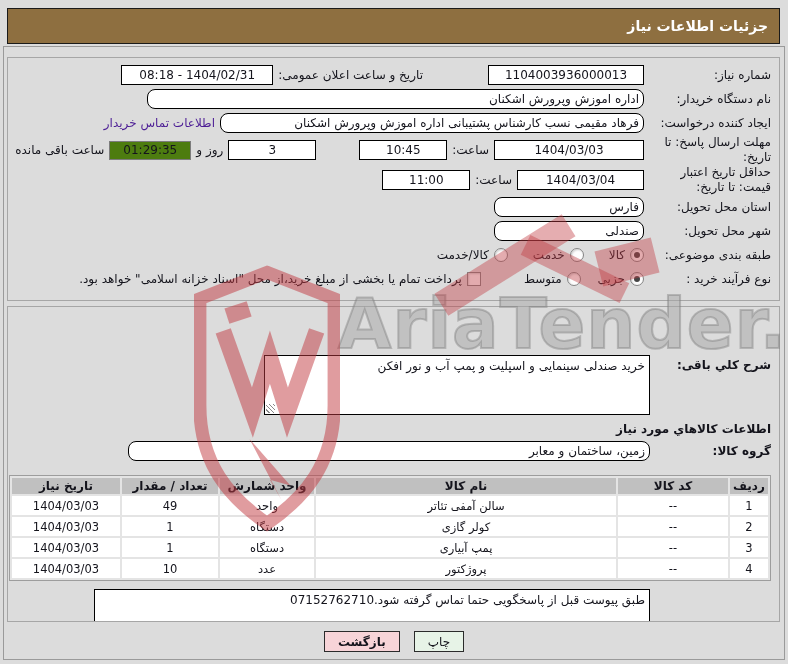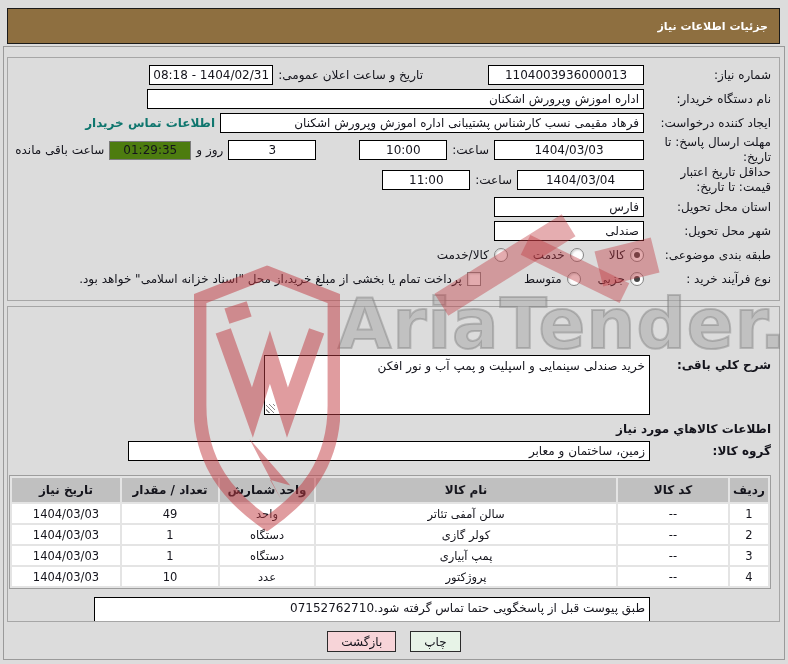--- a/index.html
+++ b/index.html
@@ -3,66 +3,66 @@
 <meta charset="utf-8">
 <style>
   html,body{margin:0;padding:0;}
   body{background:#dcdcdc;font-family:"DejaVu Sans",sans-serif;}
   .page{position:relative;width:788px;height:664px;background:#dcdcdc;overflow:hidden;
         font-size:12px;color:#14141c;direction:rtl;}
 
   
   .titlebar{position:absolute;top:8px;right:8px;left:7px;height:34px;background:#8e6f40;
             border:1px solid #1a1a1a;display:flex;align-items:center;}
-  .titlebar .t{color:#ffffff;font-weight:bold;font-size:11px;padding-right:11px;}
+  .titlebar .t{color:#ffffff;font-weight:bold;font-size:14px;padding-right:11px;}
 
   
   .frame{position:absolute;top:46px;right:3px;left:3px;bottom:4px;border:1px solid #9a9a9a;}
 
   .fs{position:absolute;right:8px;left:7px;border:1px solid #a6a6a6;box-sizing:border-box;overflow:hidden;}
   .fs1{top:57px;height:244px;padding:5px 8px 0 6px;}
   .fs2{top:306px;height:316px;padding:8px 8px 0 6px;}
 
   .row{display:flex;align-items:center;min-height:24px;gap:5px;}
   .lbl{flex:none;width:122px;line-height:1.25;}
   .b{font-weight:bold;}
 
   .inp{box-sizing:border-box;background:#ffffff;border:1px solid #000000;height:20px;
        display:flex;align-items:center;padding:0 4px;overflow:hidden;white-space:nowrap;}
   .inp.center{justify-content:center;}
-  .inp.right{justify-content:flex-start;} 
-
-  .link{color:#0f766e;cursor:pointer;white-space:nowrap;font-weight:bold;}
+  .inp.right{justify-content:flex-start;border-radius:8px;} 
+
+  .link{color:#4c1d95;cursor:pointer;white-space:nowrap;}
   .countdown{box-sizing:border-box;background:#4d7c0f;border:1px solid #7c7c7c;height:19px;
              display:flex;align-items:center;justify-content:center;width:82px;}
 
   .radio{flex:none;width:12px;height:12px;border-radius:50%;border:1px solid #848484;
          background:#fdfdfd;box-shadow:inset 1px 1px 2px rgba(0,0,0,.18);position:relative;}
   .radio.checked::after{content:"";position:absolute;inset:3px;border-radius:50%;background:#444;}
   .checkbox{flex:none;width:12px;height:12px;border:1px solid #848484;background:#fcfcfc;
             box-shadow:inset 1px 1px 2px rgba(0,0,0,.18);}
 
   .tarea{position:relative;box-sizing:border-box;background:#fff;border:1px solid #000;
          padding:2px 4px;overflow:hidden;line-height:1.45;}
   .rsz{position:absolute;left:1px;bottom:1px;width:9px;height:9px;
        background:repeating-linear-gradient(45deg,transparent 0 2px,#8a8a8a 2px 3px);}
 
   
   table.items{border-collapse:separate;border-spacing:2px;background:#e4e4e4;
               border:1px solid #9d9d9d;margin:12px auto 0 auto;width:658px;table-layout:fixed;}
-  table.items th{background:#c0c0c0;font-weight:bold;font-size:12px;height:24px;padding:0 2px;}
+  table.items th{background:#c0c0c0;font-weight:bold;font-size:12px;height:16px;padding:0 2px;}
   table.items td{background:#ffffff;font-size:11.5px;height:19px;text-align:center;padding:0 2px;
                  overflow:hidden;white-space:nowrap;}
 
   
   .footer{position:absolute;top:631px;left:0;right:0;display:flex;justify-content:center;gap:14px;}
   .btn{box-sizing:border-box;border:1px solid #2b2b2b;height:21px;display:flex;align-items:center;
        justify-content:center;padding:0 13px;font-size:12px;cursor:pointer;}
   .btn-print{background:#e7f3e7;}
-  .btn-back{background:#f7d4d8;}
+  .btn-back{background:#f7d4d8;font-weight:bold;}
 
   
   .wm{position:absolute;pointer-events:none;z-index:40;}
   .wm-text{left:338px;top:284px;font-size:69px;font-weight:bold;direction:ltr;white-space:nowrap;
            color:rgba(165,165,165,.50);-webkit-text-stroke:2px rgba(120,120,120,.40);
            letter-spacing:1px;}
   .wm-shield{left:194px;top:264px;width:146px;height:268px;opacity:.5;}
   .wm-wedge{background:rgba(194,59,66,.42);}
   .w1{left:430px;top:252px;width:150px;height:26px;transform:rotate(-32deg);}
   .w2{left:520px;top:258px;width:110px;height:22px;transform:rotate(26deg);}
@@ -84,39 +84,39 @@
   </div>
 
   <div class="frame"></div>
 
   <div class="fs fs1">
 
     <div class="row">
       <span class="lbl">شماره نیاز:</span>
       <div class="inp center gapL60" style="width:156px;">1104003936000013</div>
       <span>تاریخ و ساعت اعلان عمومی:</span>
-      <div class="inp center" style="width:124px;">1404/02/31 - 08:18</div>
+      <div class="inp center" style="width:152px;">1404/02/31 - 08:18</div>
     </div>
 
     <div class="row">
       <span class="lbl">نام دستگاه خریدار:</span>
       <div class="inp right" style="width:497px;">اداره اموزش وپرورش اشکنان</div>
     </div>
 
     <div class="row">
       <span class="lbl">ایجاد کننده درخواست:</span>
       <div class="inp right" style="width:424px;">فرهاد مقیمی نسب کارشناس پشتیبانی اداره اموزش وپرورش اشکنان</div>
       <span class="link">اطلاعات تماس خریدار</span>
     </div>
 
     <div class="row">
       <span class="lbl">مهلت ارسال پاسخ: تا تاریخ:</span>
       <div class="inp center" style="width:150px;">1404/03/03</div>
       <span>ساعت:</span>
-      <div class="inp center gapL38" style="width:88px;">10:00</div>
+      <div class="inp center gapL38" style="width:88px;">10:45</div>
       <div class="inp center" style="width:88px;">3</div>
       <span>روز و</span>
       <div class="countdown">01:29:35</div>
       <span>ساعت باقی مانده</span>
     </div>
 
     <div class="row">
       <span class="lbl">حداقل تاریخ اعتبار قیمت: تا تاریخ:</span>
       <div class="inp center" style="width:127px;">1404/03/04</div>
       <span>ساعت:</span>

